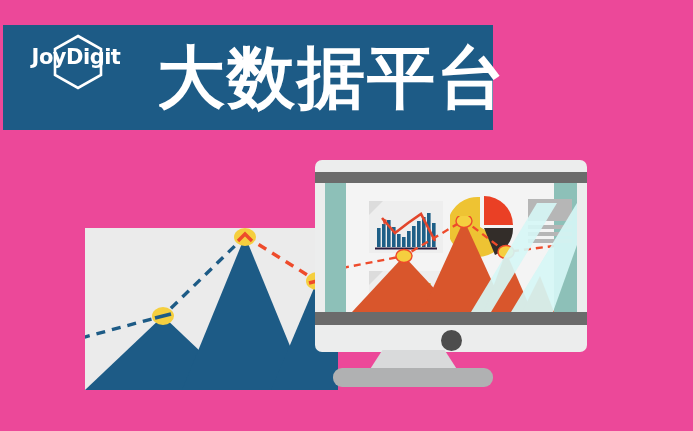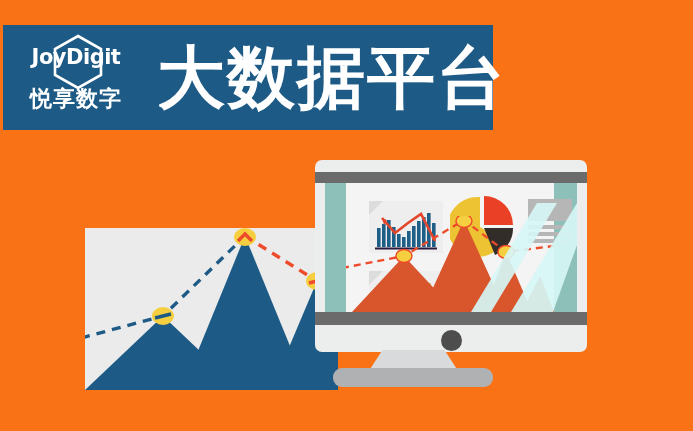--- a/index.html
+++ b/index.html
@@ -8,21 +8,21 @@
     background: #ffffff;
   }
   body {
     font-family: "Liberation Sans", sans-serif;
   }
   #poster {
     position: relative;
     width: 693px;
     height: 431px;
     overflow: hidden;
-    background: #f97316;
+    background: #ec4899;
   }
   .layer { position: absolute; }
 
   
   #banner {
     left: 3px;
     top: 25px;
     width: 490px;
     height: 105px;
     background: #1d5b86;
@@ -193,21 +193,20 @@
 
 <div id="poster">
 
   <div id="banner" class="layer">
 
     <div id="logo-block">
       <svg id="logo-hex" viewBox="0 0 54 56">
         <polygon points="27,2 50,15 50,41 27,54 4,41 4,15" fill="none" stroke="#ffffff" stroke-width="2.6"></polygon>
       </svg>
       <div id="logo-wordmark">JoyDigit</div>
-      <div id="logo-sub">悦享数字</div>
     </div>
 
     <div id="banner-title">大数据平台</div>
   </div>
 
   <div id="left-panel" class="layer">
     <svg width="253" height="162" viewBox="0 0 253 162">
 
       <polygon points="0,162 78,88 156,162" fill="#1d5b86"></polygon>
       <polygon points="97,162 160,8 223,162" fill="#1d5b86"></polygon>

